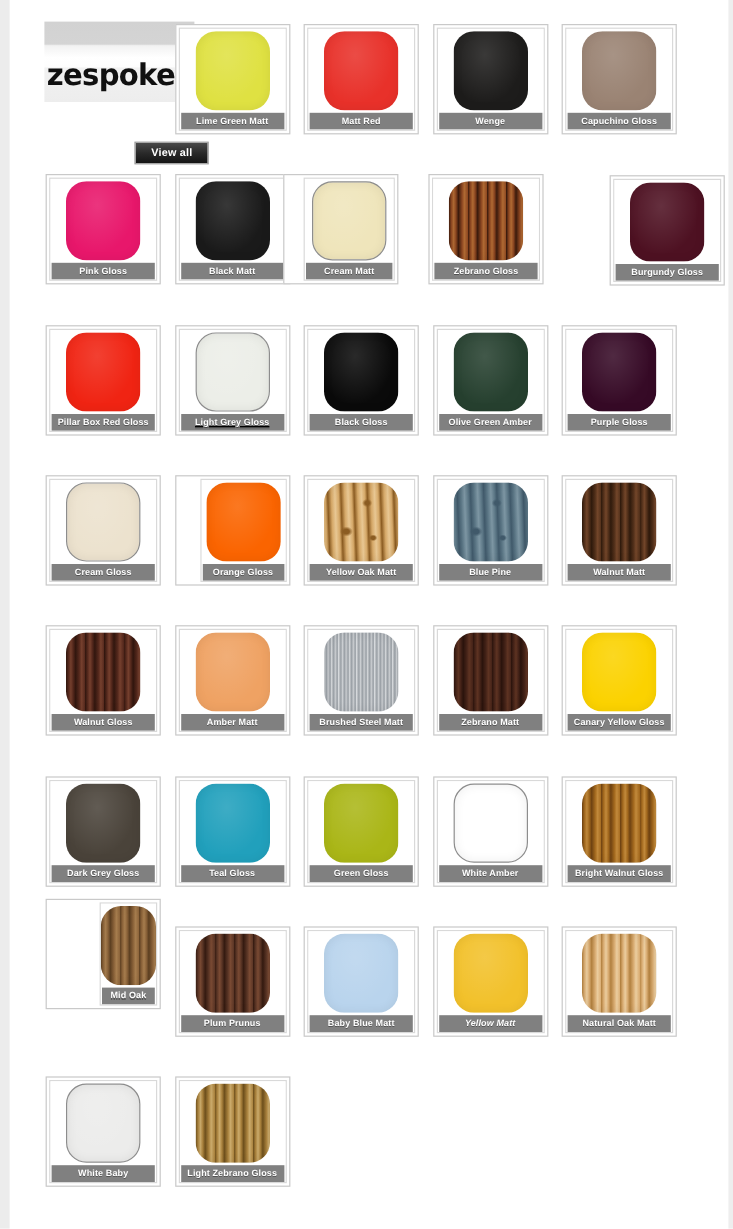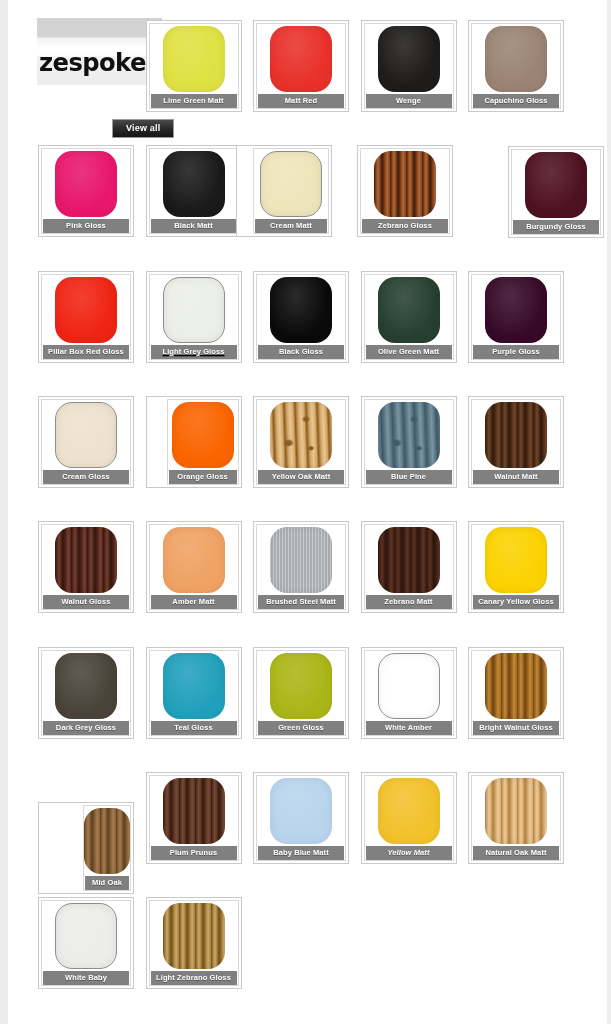--- a/index.html
+++ b/index.html
@@ -286,21 +286,21 @@
               <div class="chip" title="Black Gloss" style="background: radial-gradient(at 42% 30%, rgba(255, 255, 255, 0.13), rgba(0, 0, 0, 0) 62%), linear-gradient(rgb(10, 10, 10), rgb(10, 10, 10));"></div>
             </div>
             <div class="label">Black Gloss</div>
           </div>
         </div>
         <div class="tile" style="left: 352.5px; top: 270.6px;">
           <div class="tile-inner">
             <div class="chip-area">
               <div class="chip" title="Olive Green Matt" style="background: radial-gradient(at 42% 30%, rgba(255, 255, 255, 0.13), rgba(0, 0, 0, 0) 62%), linear-gradient(rgb(38, 64, 47), rgb(38, 64, 47));"></div>
             </div>
-            <div class="label">Olive Green Matt</div>
+            <div class="label">Olive Green Amber</div>
           </div>
         </div>
         <div class="tile" style="left: 460px; top: 270.6px;">
           <div class="tile-inner">
             <div class="chip-area">
               <div class="chip" title="Purple Gloss" style="background: radial-gradient(at 42% 30%, rgba(255, 255, 255, 0.13), rgba(0, 0, 0, 0) 62%), linear-gradient(rgb(54, 10, 38), rgb(54, 10, 38));"></div>
             </div>
             <div class="label">Purple Gloss</div>
           </div>
         </div>
@@ -417,21 +417,21 @@
           </div>
         </div>
         <div class="tile" style="left: 460px; top: 646.5px;">
           <div class="tile-inner">
             <div class="chip-area">
               <div class="chip" title="Bright Walnut Gloss" style="background: repeating-linear-gradient(90deg, rgb(110, 66, 18) 0px, rgb(163, 105, 30) 2px, rgb(194, 138, 60) 4px, rgb(163, 105, 30) 6px, rgb(110, 66, 18) 8px, rgb(163, 105, 30) 11px, rgb(194, 138, 60) 13px, rgb(163, 105, 30) 16px), linear-gradient(90deg, rgba(0, 0, 0, 0.3), rgba(255, 255, 255, 0.12) 45%, rgba(0, 0, 0, 0.28));"></div>
             </div>
             <div class="label">Bright Walnut Gloss</div>
           </div>
         </div>
-        <div class="tile" style="left: 30px; top: 802px; padding-left: 44px;">
+        <div class="tile" style="left: 30px; top: 749px; padding-left: 44px;">
           <div class="tile-inner">
             <div class="chip-area">
               <div class="chip" title="Mid Oak" style="background: repeating-linear-gradient(90deg, rgb(92, 63, 33) 0px, rgb(138, 98, 57) 2px, rgb(166, 125, 78) 4px, rgb(138, 98, 57) 6px, rgb(92, 63, 33) 8px, rgb(138, 98, 57) 11px, rgb(166, 125, 78) 13px, rgb(138, 98, 57) 16px), linear-gradient(90deg, rgba(0, 0, 0, 0.3), rgba(255, 255, 255, 0.12) 45%, rgba(0, 0, 0, 0.28));"></div>
             </div>
             <div class="label">Mid Oak</div>
           </div>
         </div>
         <div class="tile" style="left: 137.5px; top: 771.8px;">
           <div class="tile-inner">
             <div class="chip-area">

